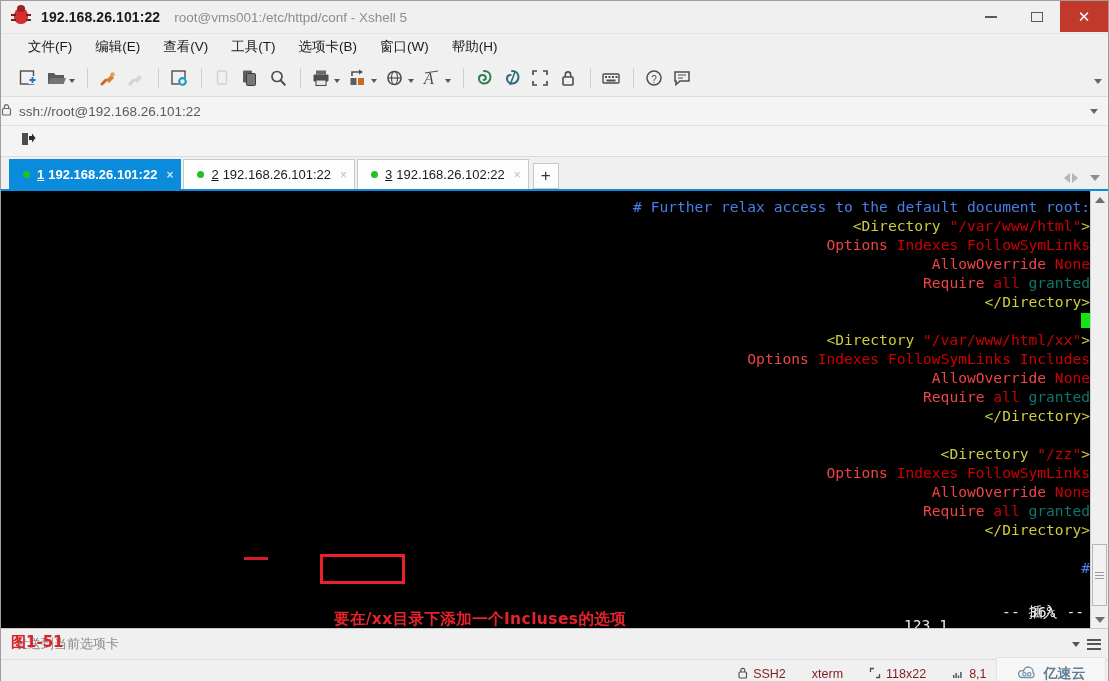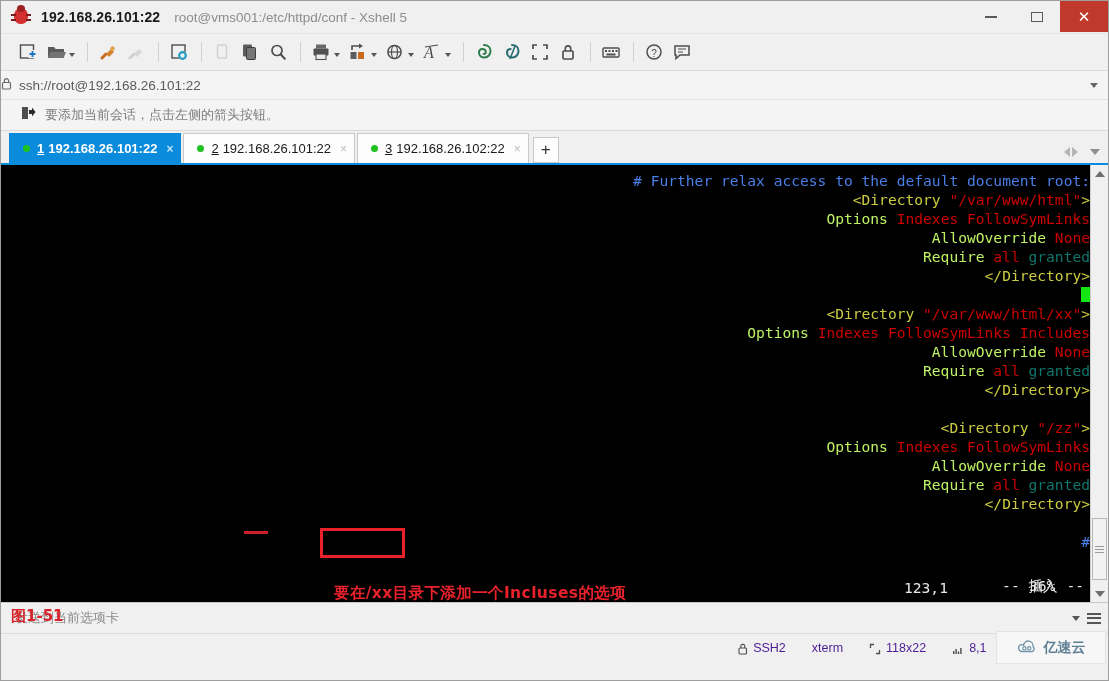--- a/index.html
+++ b/index.html
@@ -82,27 +82,27 @@
   
   .term-wrap{position:relative;height:437px;background:#000;display:flex;
              border-top:2px solid #0a8bdb;text-align:right;}
   .term{flex:1;background:#000;font-family:"DejaVu Sans Mono","Liberation Mono",monospace;
         font-size:14.6px;line-height:19px;padding:6px 0 0 8px;position:relative;overflow:hidden;
         white-space:pre;}
   .term .ln{height:19px;}
   .c-com{color:#4a7ee8;}
   .c-tag{color:#cdcd3f;}
   .c-str{color:#cd0000;}
-  .c-kw{color:#bef264;}
+  .c-kw{color:#ef4444;}
   .c-val{color:#cd0000;}
   .c-pl{color:#0f766e;margin-top:36px;}
   .cursor-blk{display:inline-block;width:9px;height:15px;background:#13e613;vertical-align:-2px;}
   .status-ln{position:absolute;left:8px;bottom:6px;right:24px;height:19px;color:#e8e8e8;
      font-family:"DejaVu Sans Mono","Liberation Mono",monospace;font-size:14.6px;}
-  .st-pos{position:absolute;left:895px;top:2px;}
+  .st-pos{position:absolute;left:895px;top:13px;}
   .st-pct{position:absolute;left:1020px;top:0;}
 
   
   .red-box{position:absolute;border:3px solid #e8212b;box-sizing:border-box;}
   .red-underline{position:absolute;height:3px;background:#cf1f28;}
   .cn-annot{position:absolute;color:#e8212b;font-weight:bold;font-size:15.5px;
             font-family:"DejaVu Sans","Liberation Sans",sans-serif;letter-spacing:.4px;}
 
   
   .vsb{width:17px;background:#f0f0f0;border-left:1px solid #cfcfcf;position:relative;}
@@ -125,21 +125,21 @@
   .cmd-caret{position:absolute;right:28px;width:0;height:0;border-left:4px solid transparent;
      border-right:4px solid transparent;border-top:5px solid #555;}
   .cmd-ham{position:absolute;right:7px;width:14px;}
   .cmd-ham i{display:block;height:2px;background:#555;margin:2.5px 0;}
   .ov-fig{position:absolute;left:10px;top:4px;color:#d8232a;font-weight:bold;font-size:15px;
           font-family:"DejaVu Sans","Liberation Sans",sans-serif;}
 
   
   .statusbar{height:28px;background:#f0f0f0;display:flex;align-items:center;justify-content:flex-end;
              position:relative;border-top:1px solid #dcdcdc;}
-  .sb-item{font-size:12.5px;color:#4c1d95;display:flex;align-items:flex-end;margin-right:26px;white-space:nowrap;}
+  .sb-item{font-size:12.5px;color:#7f1d1d;display:flex;align-items:flex-start;margin-right:26px;white-space:nowrap;}
   .sb-item svg{margin-right:5px;}
   .sb-arrows{display:flex;margin-right:8px;gap:4px;}
   .wm{position:absolute;right:2px;top:-3px;width:108px;height:31px;background:#f7f7f7;
       border:1px solid #e3e3e3;display:flex;align-items:center;justify-content:center;}
   .wm-txt{font-size:14px;color:#5e7f93;font-weight:bold;margin-left:5px;}
 </style>
 </head>
 <body>
 
 <div class="app">
@@ -160,20 +160,29 @@
         </div>
       <div class="win-btn">
           <span class="max"></span>
         </div>
       <div class="win-close">
           <span>✕</span>
         </div>
     </div>
   </div>
 
+  <div class="menubar">
+    <div class="menu-item">文件(F)</div>
+    <div class="menu-item">编辑(E)</div>
+    <div class="menu-item">查看(V)</div>
+    <div class="menu-item">工具(T)</div>
+    <div class="menu-item">选项卡(B)</div>
+    <div class="menu-item">窗口(W)</div>
+    <div class="menu-item">帮助(H)</div>
+  </div>
 
   <div class="toolbar">
     <div class="tool">
       <svg width="20" height="20" viewBox="0 0 20 20">
           <rect x="2.5" y="3" width="13" height="13" fill="none" stroke="#4d4d4d" stroke-width="1.4"></rect>
           <path d="M11 12h7M14.5 8.5v7" stroke="#1e74c4" stroke-width="2"></path>
           <rect x="10.5" y="8" width="8" height="8" fill="#f0f0f0"></rect>
           <path d="M14.5 9v6M11.5 12h6" stroke="#1e74c4" stroke-width="1.8"></path>
         </svg>
     </div>
@@ -322,21 +331,20 @@
     <span class="url-caret"></span>
   </div>
 
   <div class="hintbar">
     <span>
       <svg width="15" height="14" viewBox="0 0 15 14">
           <path d="M1 1h6v12H1z" fill="#4d4d4d"></path>
           <path d="M8 4h3V1.5L14.5 6 11 10.5V8H8z" fill="#2b2b2b"></path>
         </svg>
     </span>
-    <span class="hint-text">要添加当前会话，点击左侧的箭头按钮。</span>
   </div>
 
   <div class="tabstrip">
     <div class="tab active">
       <span class="dot"></span>
       <span class="num">1</span>
       <span style="margin-left:4px">192.168.26.101:22</span>
       <span class="tclose">×</span>
     </div>
     <div class="tab">

